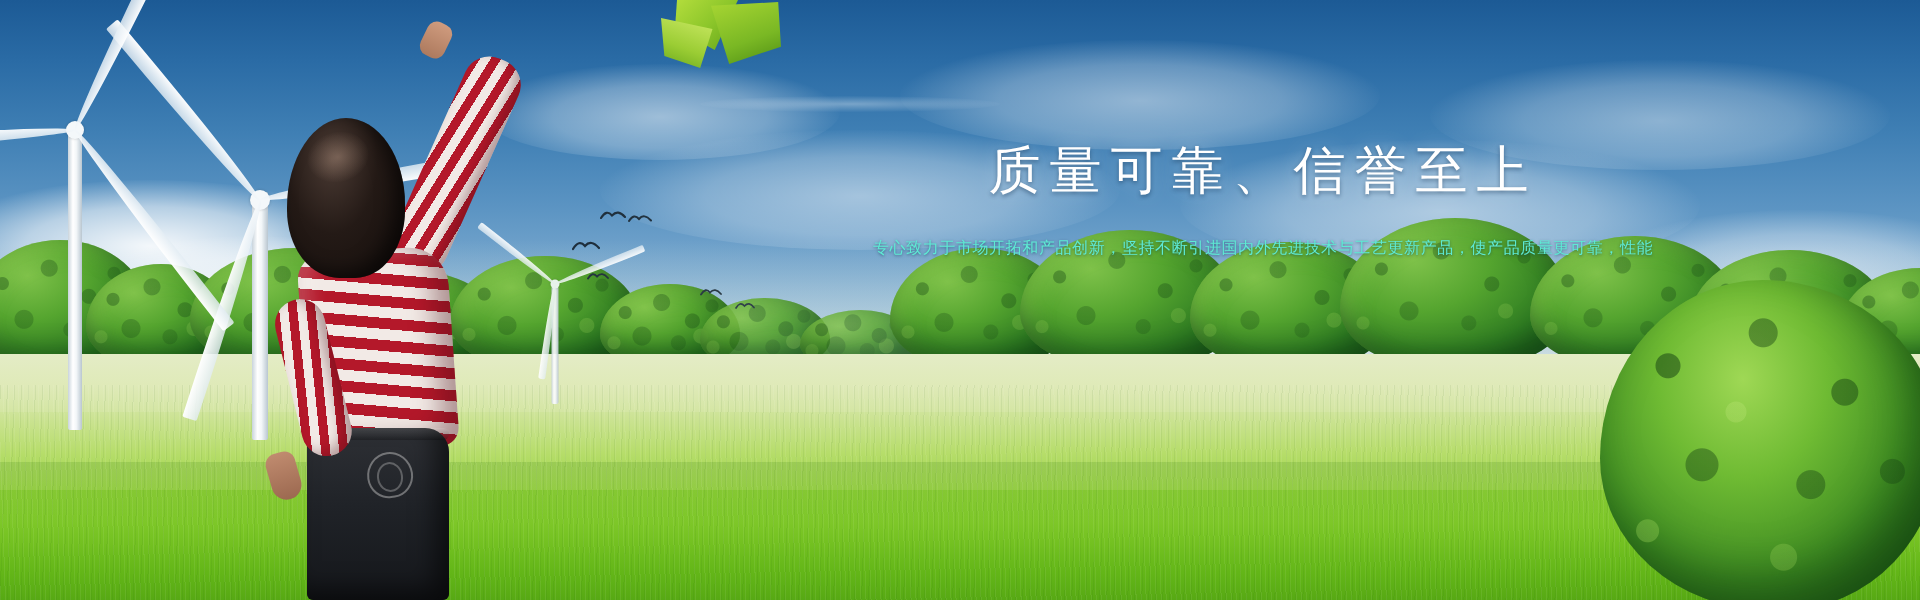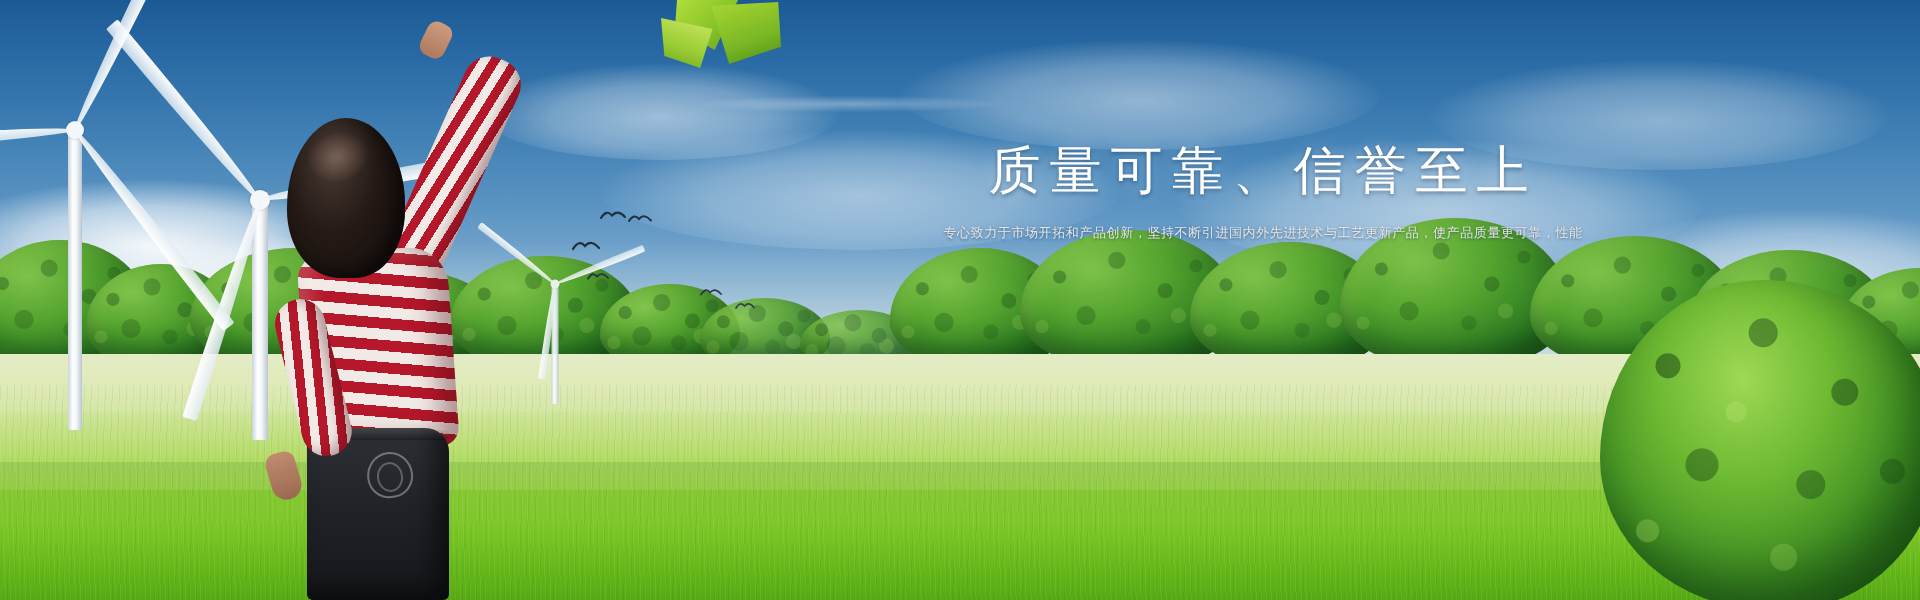--- a/index.html
+++ b/index.html
@@ -289,24 +289,24 @@
     line-height:1.18;
     font-weight:400;
     color:#ffffff;
     letter-spacing:9px;
     text-shadow:
       0 2px 4px rgba(10,40,70,.45),
       0 0 22px rgba(255,255,255,.30);
     white-space:nowrap;
   }
   .subcopy{
-    margin-top:20px;
-    font-size:13px;
+    margin-top:32px;
+    font-size:16px;
     line-height:1.92;
-    color:#e5e5e5;
+    color:#5eead4;
     letter-spacing:.6px;
     text-shadow:0 1px 3px rgba(10,40,70,.55);
   }
   .subcopy p{ margin:0; }
 </style>
 </head>
 <body>
 
 <div class="banner">
 

